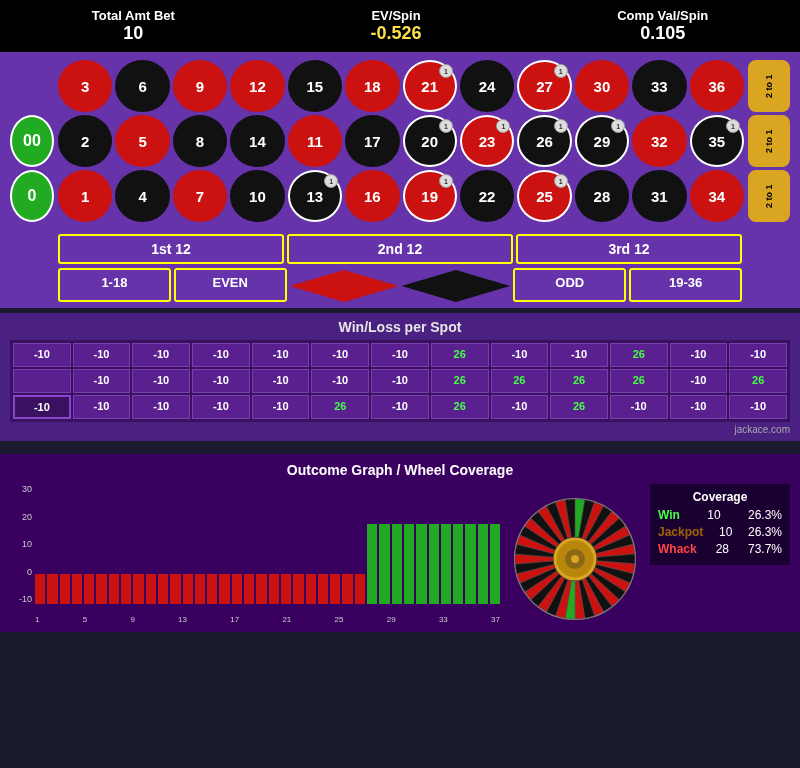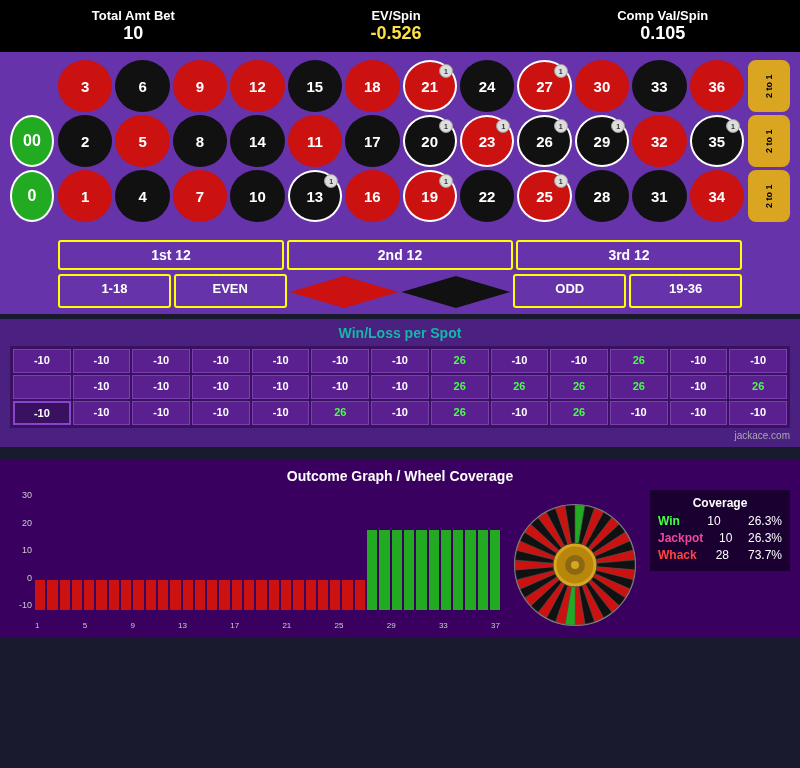--- a/index.html
+++ b/index.html
@@ -123,21 +123,21 @@
       font-size: 9px;
       font-weight: bold;
       color: #000;
       text-align: center;
       writing-mode: vertical-rl;
       transform: rotate(180deg);
     }
 
     
     #bottom-bets {
-      margin-top: 18px;
+      margin-top: 12px;
     }
     #dozens-row {
       display: flex;
       margin-left: 48px;
       margin-right: 48px;
       gap: 3px;
       margin-bottom: 4px;
     }
     .dozen-cell {
       flex: 1;
@@ -180,21 +180,21 @@
       margin-top: 2px;
     }
 
     
     #winloss-section {
       background: #4a2080;
       margin-top: 5px;
       padding: 6px 10px;
     }
     #winloss-title {
-      color: #14b8a6;
+      color: #e5e5e5;
       font-size: 14px;
       font-weight: bold;
       text-align: center;
       margin-bottom: 5px;
     }
     #winloss-grid {
       display: grid;
       grid-template-columns: repeat(13, 1fr);
       grid-template-rows: repeat(3, 1fr);
       gap: 2px;
@@ -313,21 +313,21 @@
     }
     .coverage-row {
       display: flex;
       justify-content: space-between;
       margin-bottom: 3px;
       font-size: 12px;
     }
     .cov-label { font-weight: bold; }
     .cov-label.green { color: #44ff44; }
     .cov-label.red { color: #ff4444; }
-    .cov-label.white { color: #ec4899; }
+    .cov-label.white { color: #a16207; }
     .cov-val { color: #fff; }
   </style>
 </head>
 <body>
 
 <div id="header">
   <div class="header-col">
     <div class="header-label">Total Amt Bet</div>
     <div class="header-value white">10</div>
   </div>

